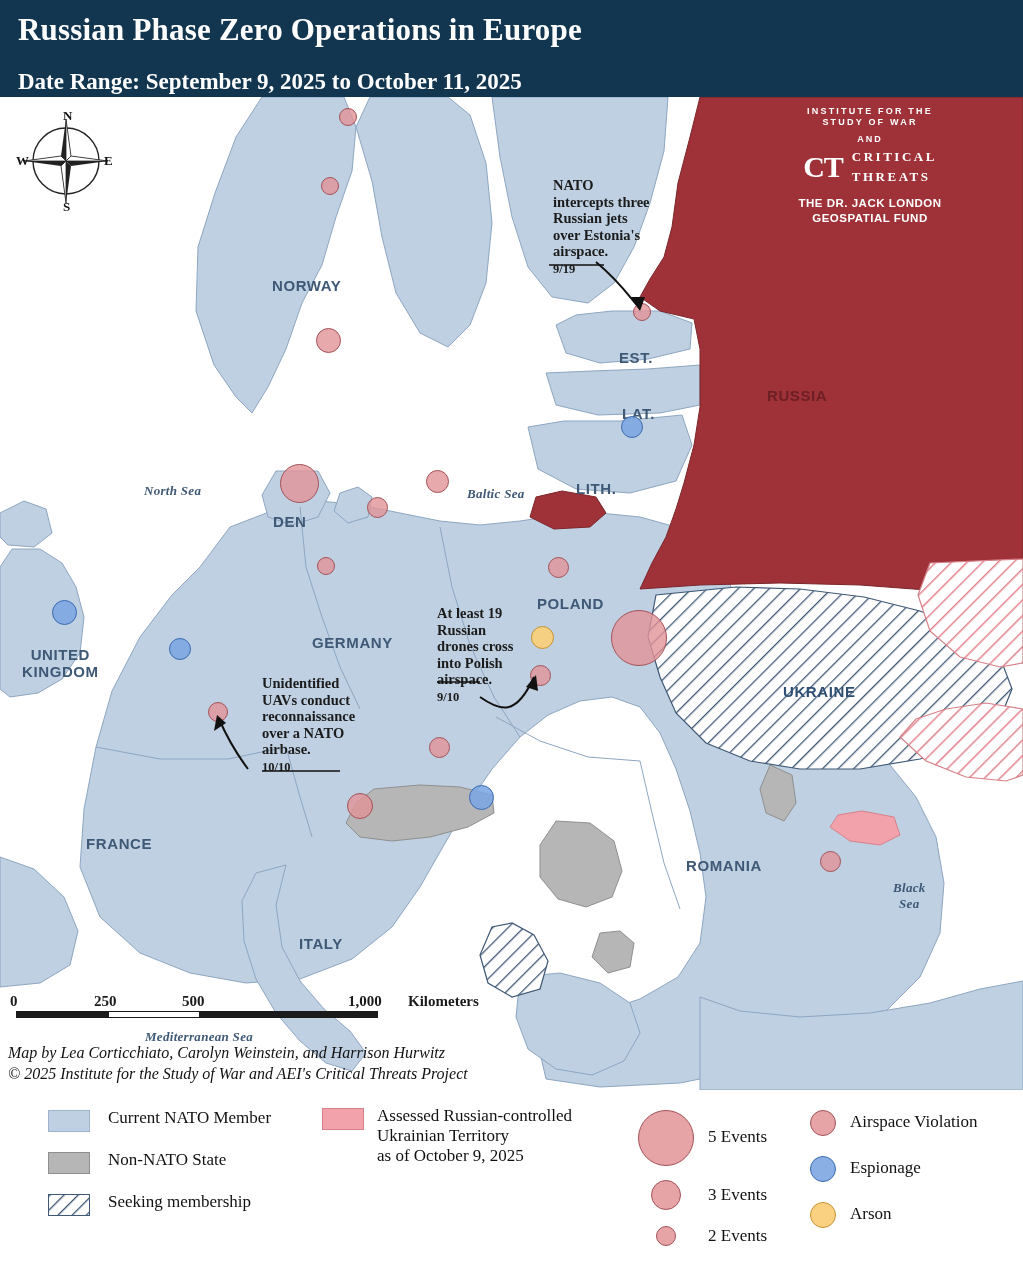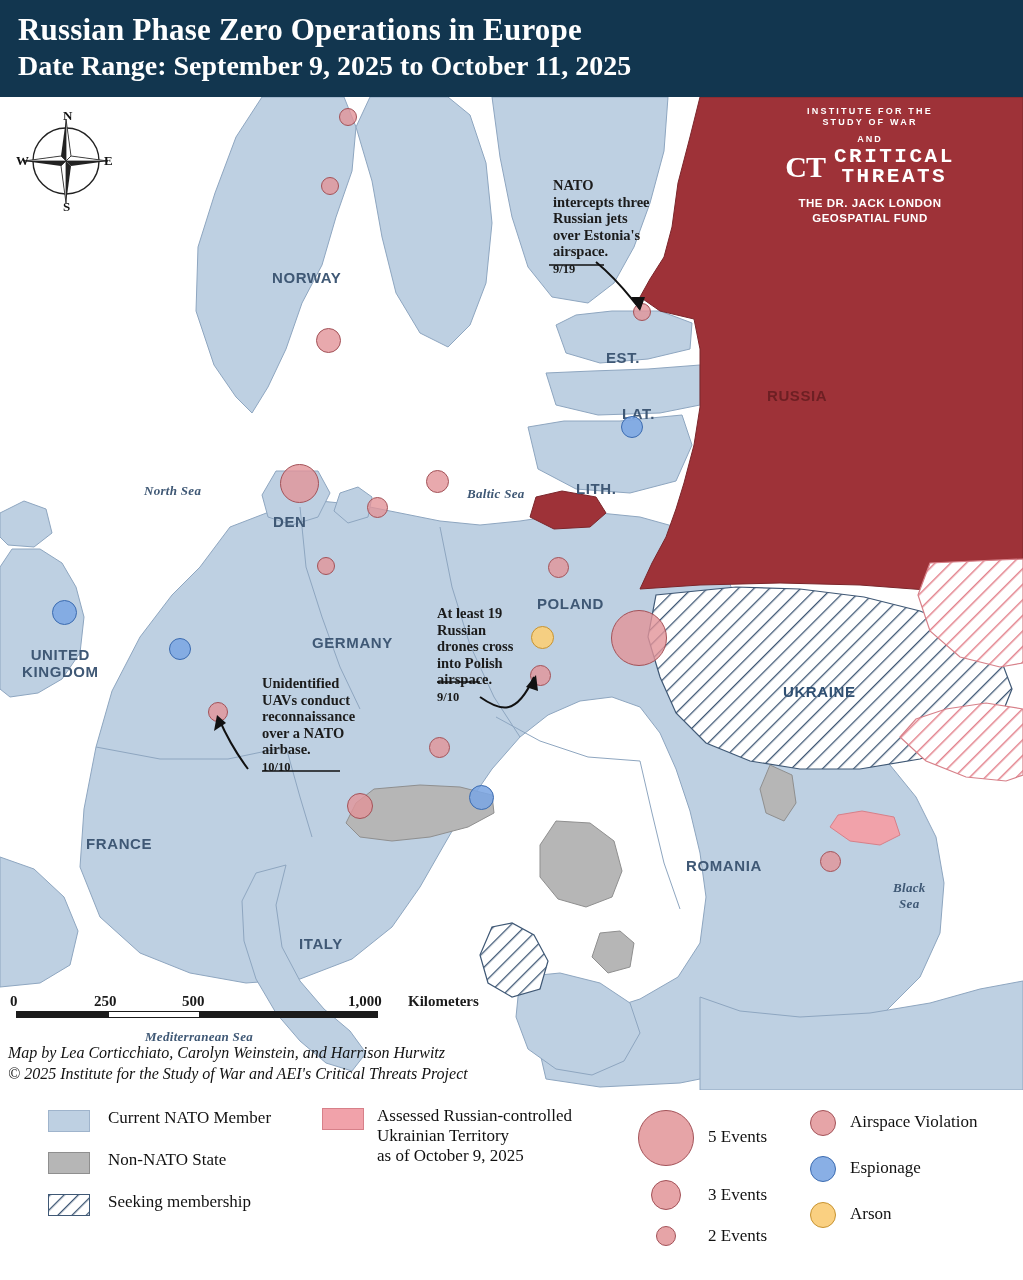--- a/index.html
+++ b/index.html
@@ -29,23 +29,24 @@
     box-sizing: border-box;
     padding: 10px 0 0 18px;
   }
   #header .title {
     font-size: 31px;
     font-weight: bold;
     letter-spacing: 0.2px;
     line-height: 40px;
   }
   #header .subtitle {
-    font-size: 28px;
+    font-size: 23px;
     font-weight: bold;
     line-height: 32px;
+    margin-top: 16px;
   }
 
   
   #map {
     position: absolute;
     left: 0; top: 97px;
     width: 1023px;
     height: 993px;
     background: #ffffff;
     overflow: hidden;
@@ -160,26 +161,26 @@
     justify-content: center;
     gap: 9px;
   }
   #logo .ct-mark {
     font-family: "Liberation Serif", serif;
     font-weight: bold;
     font-size: 30px;
     letter-spacing: -1px;
   }
   #logo .ct-name {
-    font-family: Liberation Mono, monospace;
-    font-weight: bold;
-    font-size: 21px;
+    font-family: Liberation Serif, serif;
+    font-weight: bold;
+    font-size: 13px;
     letter-spacing: 2.5px;
     line-height: 20px;
-    text-align: center;
+    text-align: left;
   }
   #logo .fund {
     font-family: "Liberation Sans", sans-serif;
     font-size: 11.5px;
     font-weight: bold;
     line-height: 15px;
     letter-spacing: 0.5px;
     margin-top: 9px;
   }
 
@@ -404,23 +405,23 @@
         <span class="ct-name">
           <span style="display:block">CRITICAL</span>
           <span style="display:block">THREATS</span>
         </span>
       </div>
       <div class="fund">THE DR. JACK LONDON</div>
       <div class="fund" style="margin-top:0">GEOSPATIAL FUND</div>
     </div>
 
     <div id="labels-layer">
-        <div class="clabel " style="left: 272px; top: 172px; text-align: center;">NORWAY</div>
+        <div class="clabel " style="left: 272px; top: 180px; text-align: center;">NORWAY</div>
         <div class="clabel russia" style="left: 767px; top: 290px;">RUSSIA</div>
-        <div class="clabel " style="left: 606px; top: 252px;">EST.</div>
+        <div class="clabel " style="left: 619px; top: 252px;">EST.</div>
         <div class="clabel " style="left: 622px; top: 308px;">LAT.</div>
         <div class="clabel " style="left: 576px; top: 383px;">LITH.</div>
         <div class="clabel " style="left: 273px; top: 416px;">DEN</div>
         <div class="clabel " style="left: 537px; top: 498px;">POLAND</div>
         <div class="clabel " style="left: 312px; top: 537px;">GERMANY</div>
         <div class="clabel " style="left: 22px; top: 549px;">UNITED
 KINGDOM</div>
         <div class="clabel ukraine" style="left: 783px; top: 586px;">UKRAINE</div>
         <div class="clabel " style="left: 86px; top: 738px;">FRANCE</div>
         <div class="clabel " style="left: 686px; top: 760px;">ROMANIA</div>

